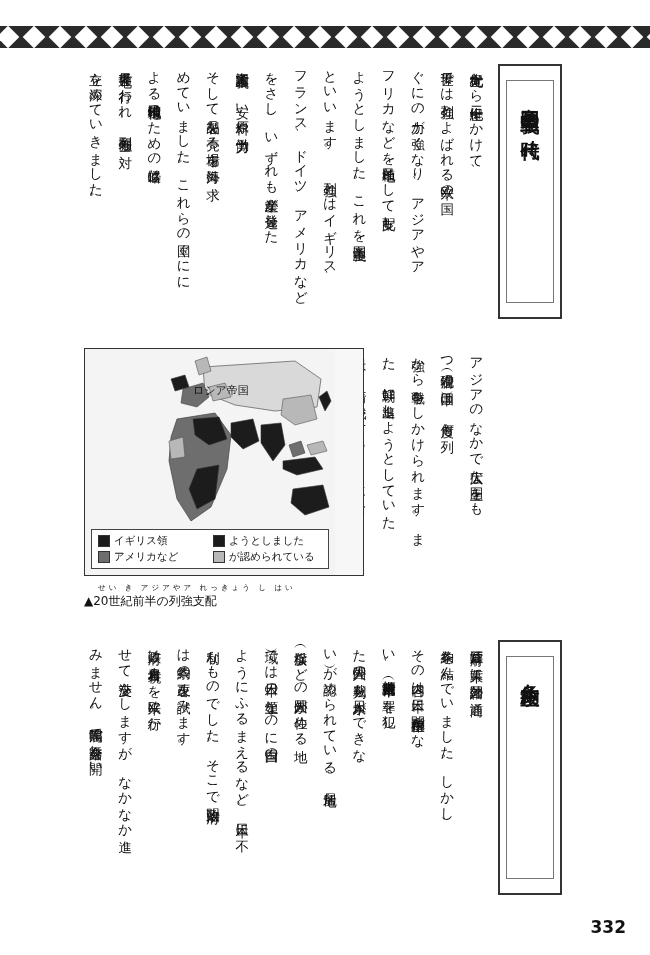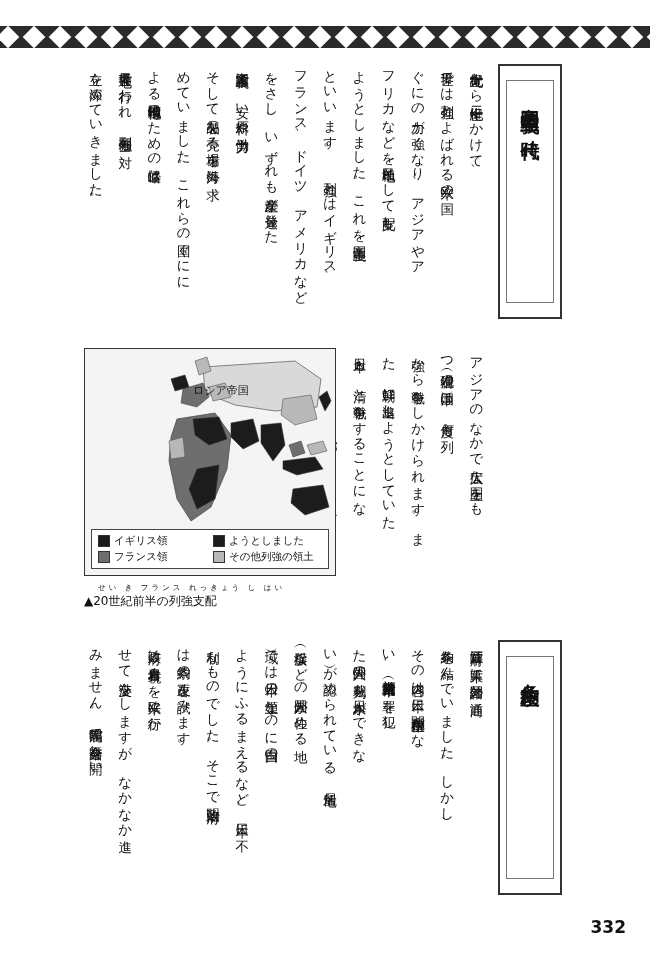--- a/index.html
+++ b/index.html
@@ -139,21 +139,21 @@
     position: absolute;
     left: 84px;
     top: 300px;
     width: 252px;
     height: 280px;
   }
   .map-frame {
     position: absolute;
     left: 0;
     top: 0;
-    width: 252px;
+    width: 280px;
     height: 228px;
     border: 1px solid #333;
     background: #f7f7f7;
     box-sizing: border-box;
     overflow: hidden;
   }
   .map-label {
     position: absolute;
     font-family: "DejaVu Sans", sans-serif;
     font-size: 11px;
@@ -347,29 +347,29 @@
         <div class="item">
           <span class="swatch" style="background:#1c1c1c"></span>
           <span>イギリス領</span>
         </div>
         <div class="item">
           <span class="swatch" style="background:#1c1c1c"></span>
           <span>ようとしました</span>
         </div>
         <div class="item">
           <span class="swatch" style="background:#6e6e6e"></span>
-          <span>フランス領</span>
+          <span>アメリカなど</span>
         </div>
         <div class="item">
           <span class="swatch" style="background:#b8b8b8"></span>
-          <span>その他列強の領土</span>
+          <span>が認められている</span>
         </div>
       </div>
     </div>
     <div class="fig-caption">
-      <span class="cap-ruby">せい き フランス れっきょう し はい</span>
+      <span class="cap-ruby">せい き アジアやア れっきょう し はい</span>
       <span>▲20世紀前半の列強支配</span>
     </div>
   </div>
 
   <div class="page-number">332</div>
 
 </div>
 
 </body></html>

